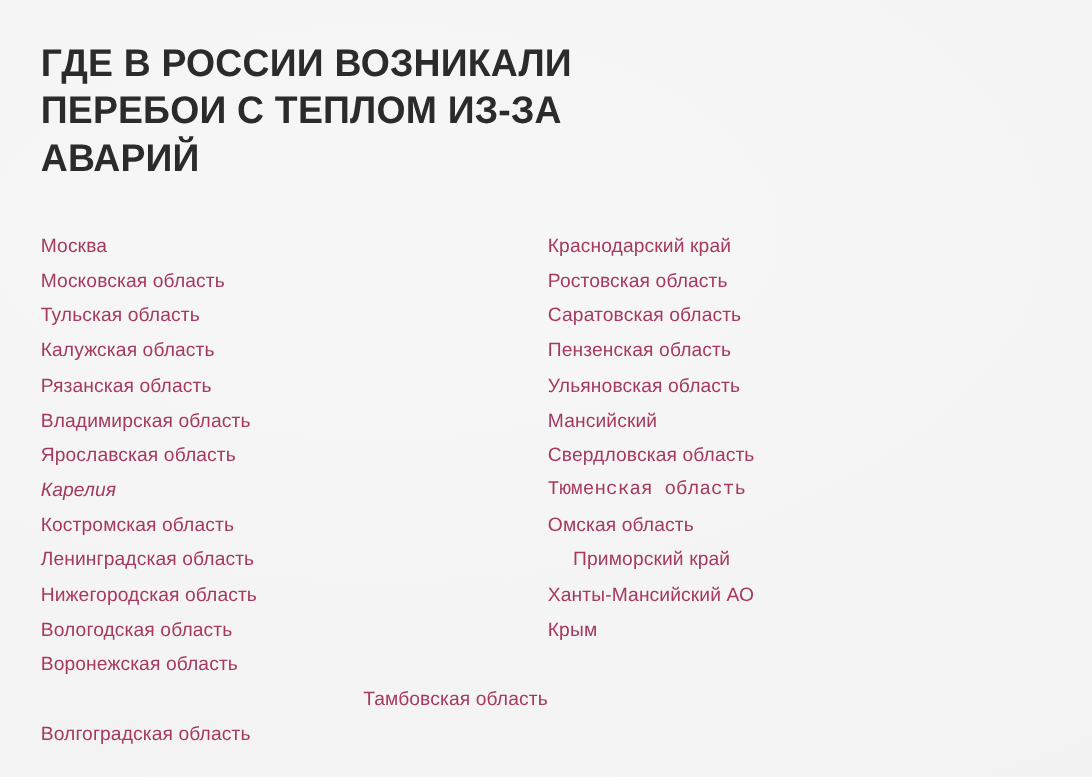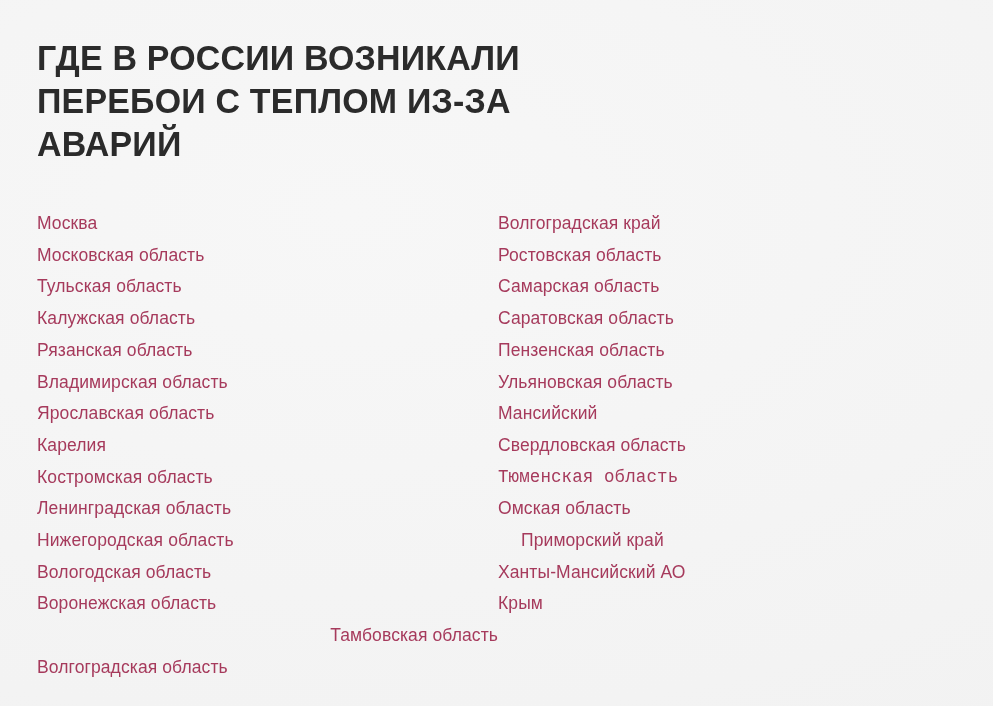--- a/index.html
+++ b/index.html
@@ -91,35 +91,34 @@
 
     <div class="column column-left">
 
     <div class="region-item" style="color: rgb(166, 58, 92);">Москва</div>
         <div class="region-item" style="color: rgb(166, 58, 92);">Московская область</div>
         <div class="region-item" style="color: rgb(166, 58, 92);">Тульская область</div>
         <div class="region-item" style="color: rgb(166, 58, 92);">Калужская область</div>
         <div class="region-item" style="color: rgb(166, 58, 92);">Рязанская область</div>
         <div class="region-item" style="color: rgb(166, 58, 92);">Владимирская область</div>
         <div class="region-item" style="color: rgb(166, 58, 92);">Ярославская область</div>
-        <div class="region-item" style="color: rgb(166, 58, 92);">Карелия</div>
+        <div class="region-item" style="color: rgb(166, 58, 92); font-style: italic;">Карелия</div>
         <div class="region-item" style="color: rgb(166, 58, 92);">Костромская область</div>
         <div class="region-item" style="color: rgb(166, 58, 92);">Ленинградская область</div>
         <div class="region-item" style="color: rgb(166, 58, 92);">Нижегородская область</div>
         <div class="region-item" style="color: rgb(166, 58, 92);">Вологодская область</div>
         <div class="region-item" style="color: rgb(166, 58, 92);">Воронежская область</div>
         <div class="region-item" style="color: rgb(166, 58, 92); text-align: right;">Тамбовская область</div>
         <div class="region-item" style="color: rgb(166, 58, 92);">Волгоградская область</div>
       </div>
 
     <div class="column column-right">
 
-    <div class="region-item" style="color: rgb(166, 58, 92);">Волгоградская край</div>
+    <div class="region-item" style="color: rgb(166, 58, 92);">Краснодарский край</div>
         <div class="region-item" style="color: rgb(166, 58, 92);">Ростовская область</div>
-        <div class="region-item" style="color: rgb(166, 58, 92);">Самарская область</div>
         <div class="region-item" style="color: rgb(166, 58, 92);">Саратовская область</div>
         <div class="region-item" style="color: rgb(166, 58, 92);">Пензенская область</div>
         <div class="region-item" style="color: rgb(166, 58, 92);">Ульяновская область</div>
         <div class="region-item" style="color: rgb(166, 58, 92);">Мансийский</div>
         <div class="region-item" style="color: rgb(166, 58, 92);">Свердловская область</div>
         <div class="region-item" style="color: rgb(166, 58, 92); font-family: Liberation Mono, monospace;">Тюменская область</div>
         <div class="region-item" style="color: rgb(166, 58, 92);">Омская область</div>
         <div class="region-item" style="color: rgb(166, 58, 92); margin-left: 23px;">Приморский край</div>
         <div class="region-item" style="color: rgb(166, 58, 92);">Ханты-Мансийский АО</div>
         <div class="region-item" style="color: rgb(166, 58, 92);">Крым</div>

